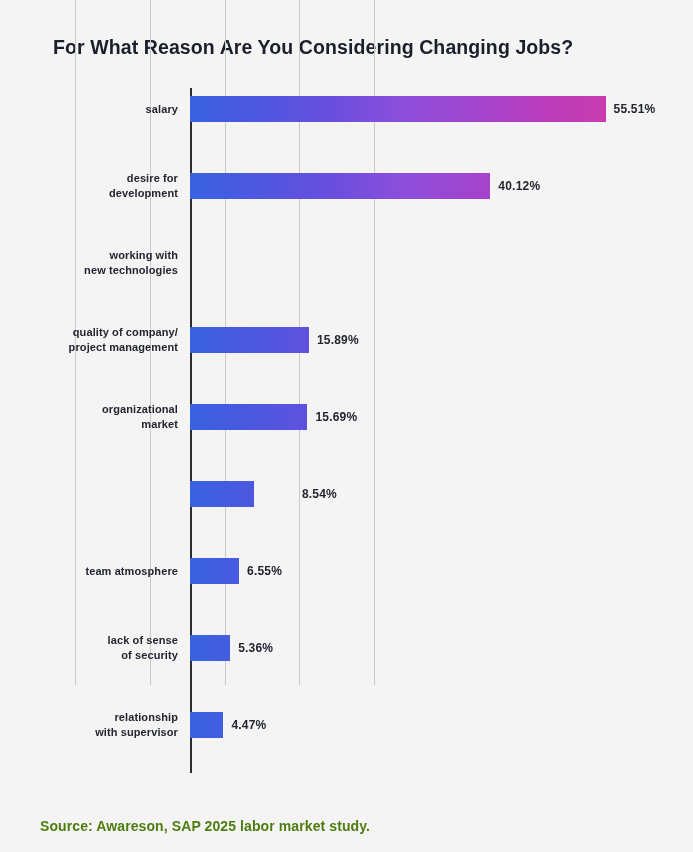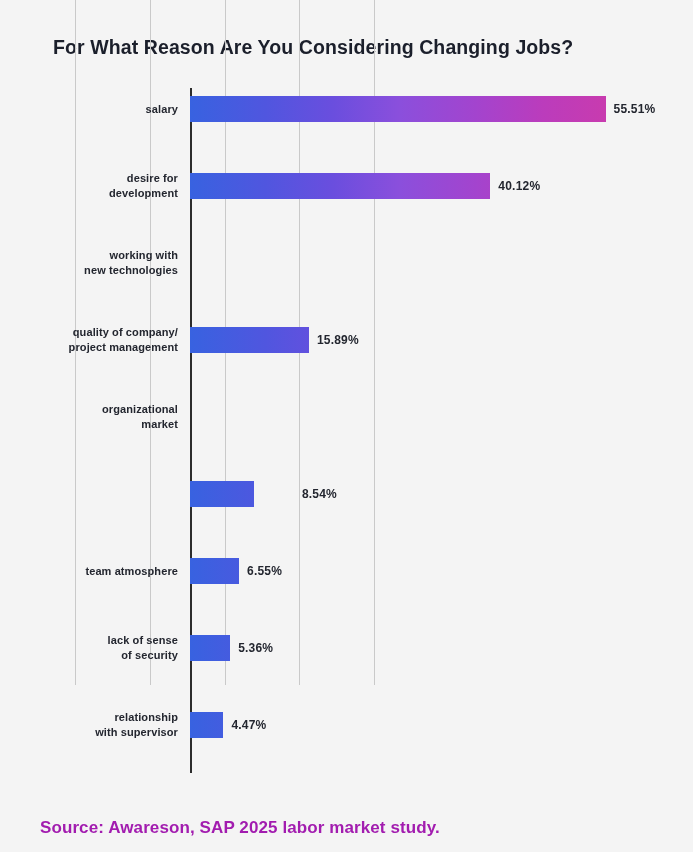--- a/index.html
+++ b/index.html
@@ -126,23 +126,23 @@
     line-height: 15px;
     letter-spacing: 0.1px;
     white-space: pre-line;
   }
 
   
   .source-note {
     position: absolute;
     left: 40px;
     top: 818px;
-    font-size: 17px;
-    font-weight: bold;
-    color: #a21caf;
+    font-size: 14px;
+    font-weight: bold;
+    color: #4d7c0f;
     letter-spacing: 0.1px;
     white-space: nowrap;
   }
 </style>
 </head>
 <body>
 
 <div id="chart-root">
 
   <div class="chart-title">For What Reason Are You Considering Changing Jobs?</div>
@@ -180,20 +180,24 @@
         <div class="bar-value" style="left: 423.583px;">55.51%</div>
       </div>
       <div class="bar-row" style="top: 85px; width: 380.364px; text-align: center;">
         <div class="bar" style="width: 300.364px; background-size: 420px 26px;"></div>
         <div class="bar-value" style="left: 308.364px;">40.12%</div>
       </div>
       <div class="bar-row" style="top: 239px; width: 198.963px; text-align: center;">
         <div class="bar" style="width: 118.963px; background-size: 420px 26px;"></div>
         <div class="bar-value" style="left: 126.963px;">15.89%</div>
       </div>
+      <div class="bar-row" style="top: 316px; width: 197.465px;">
+        <div class="bar" style="width: 117.465px; background-size: 420px 26px;"></div>
+        <div class="bar-value" style="left: 125.465px;">15.69%</div>
+      </div>
       <div class="bar-row" style="top: 393px; width: 143.936px;">
         <div class="bar" style="width: 63.9358px; background-size: 420px 26px;"></div>
         <div class="bar-value" style="left: 71.9358px; margin-left: 40px;">8.54%</div>
       </div>
       <div class="bar-row" style="top: 470px; width: 129.037px;">
         <div class="bar" style="width: 49.0374px; background-size: 420px 26px;"></div>
         <div class="bar-value" style="left: 57.0374px;">6.55%</div>
       </div>
       <div class="bar-row" style="top: 547px; width: 120.128px;">
         <div class="bar" style="width: 40.1283px; background-size: 420px 26px;"></div>

